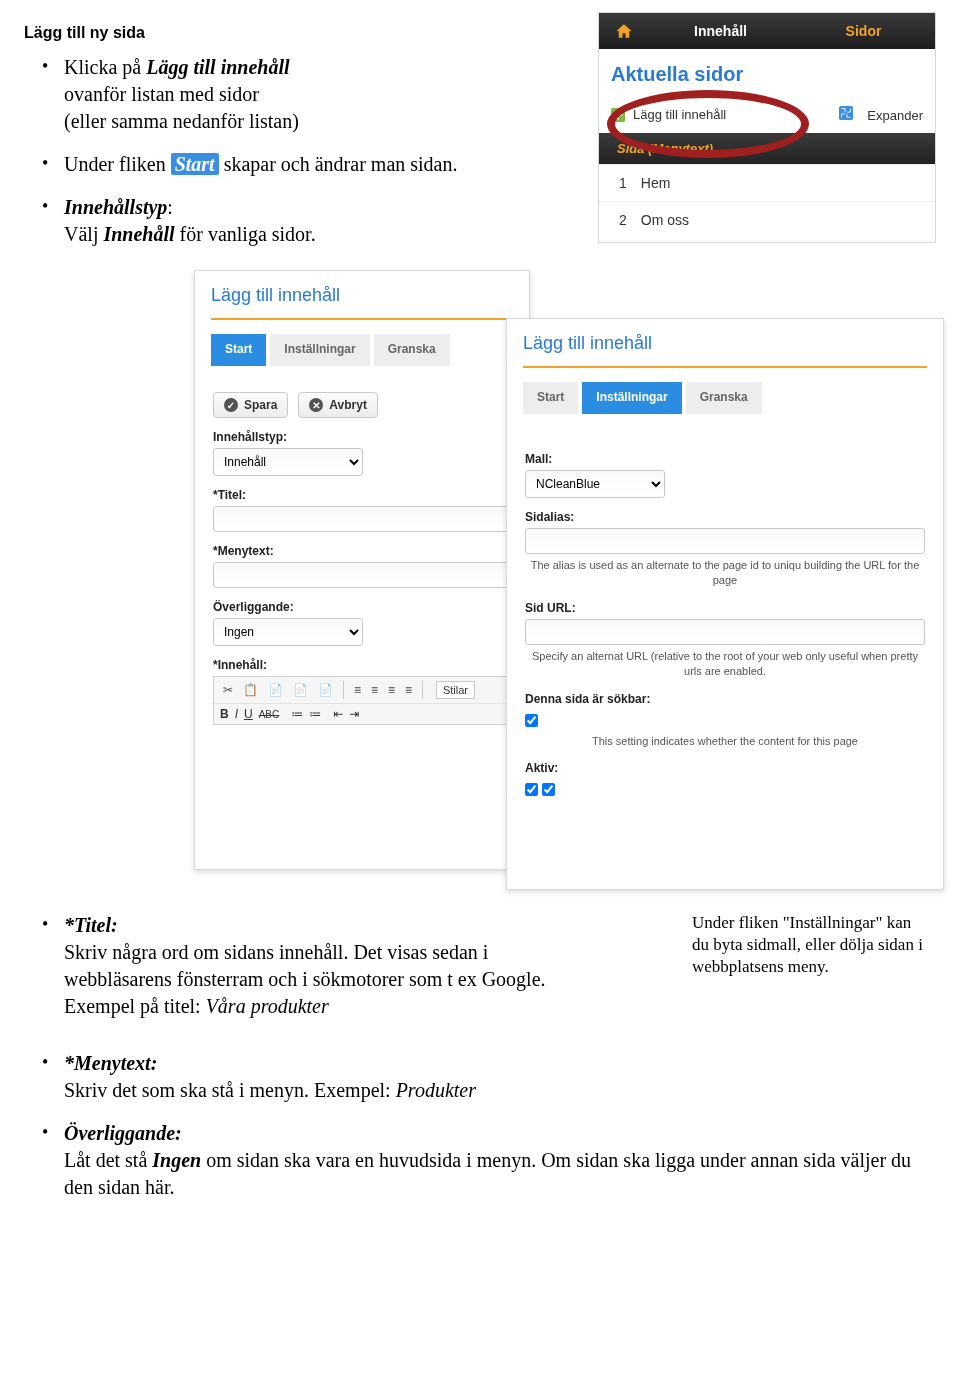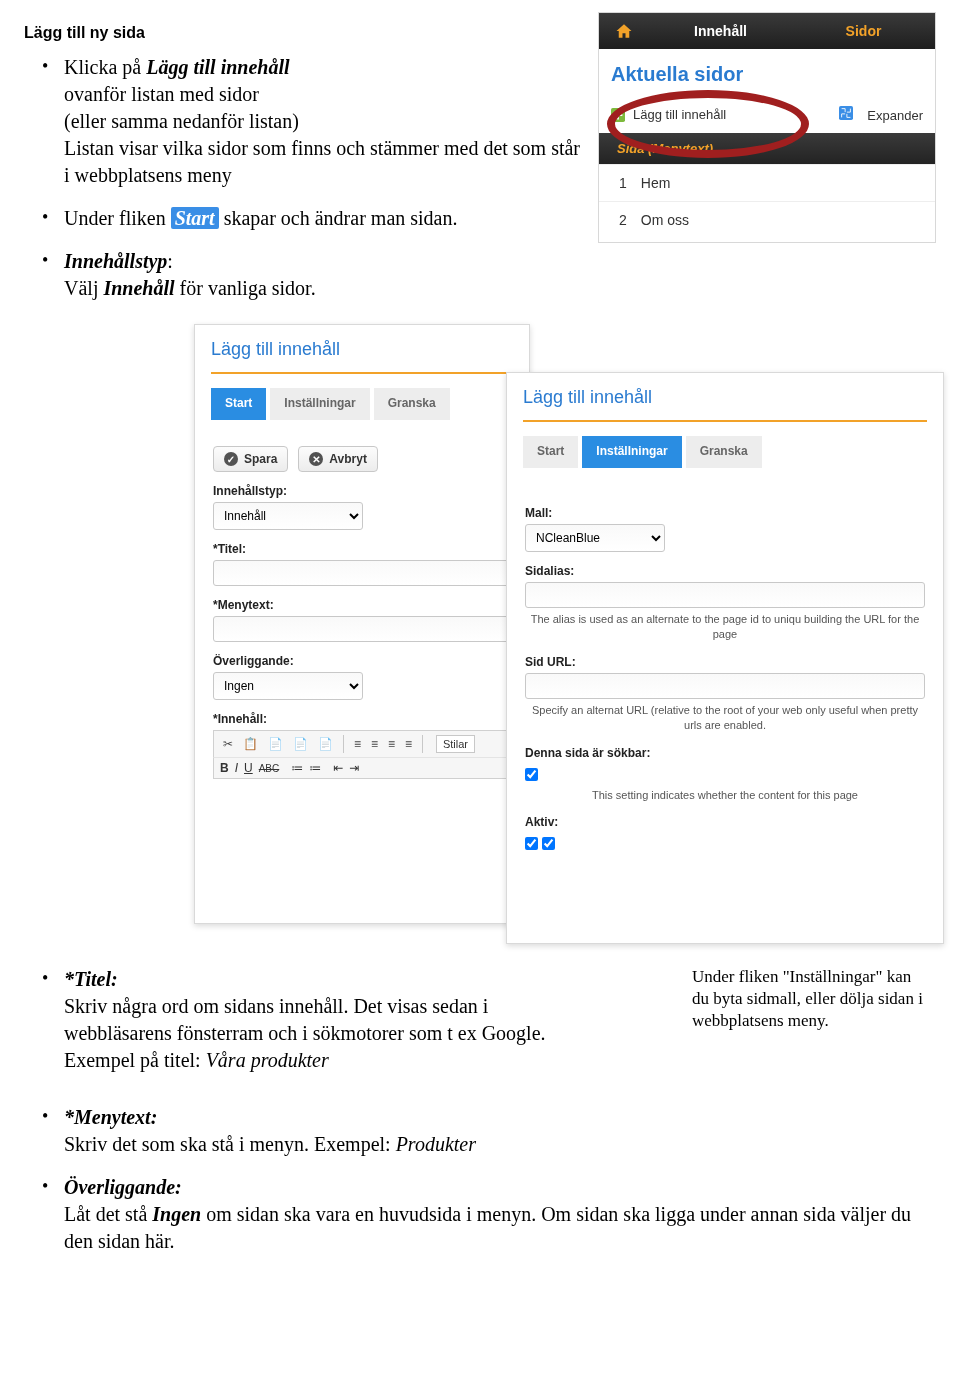--- a/index.html
+++ b/index.html
@@ -326,21 +326,20 @@
 
 <div>
   <div class="left-col">
     <h1 class="main-title">Lägg till ny sida</h1>
 
     <ul class="bullets">
       <li>
         <span>Klicka på </span><span class="bi">Lägg till innehåll</span><br>
         <span>ovanför listan med sidor</span><br>
         <span>(eller samma nedanför listan)</span><br>
-        <span>Listan visar vilka sidor som finns och stämmer med det som står i webbplatsens meny</span>
       </li>
 
       <li>
         <span>Under fliken </span>
         <span class="hl-start">Start</span>
         <span> skapar och ändrar man sidan.</span>
       </li>
 
       <li>
         <span class="bi"><span>Innehållstyp</span></span><span>:</span><br>

